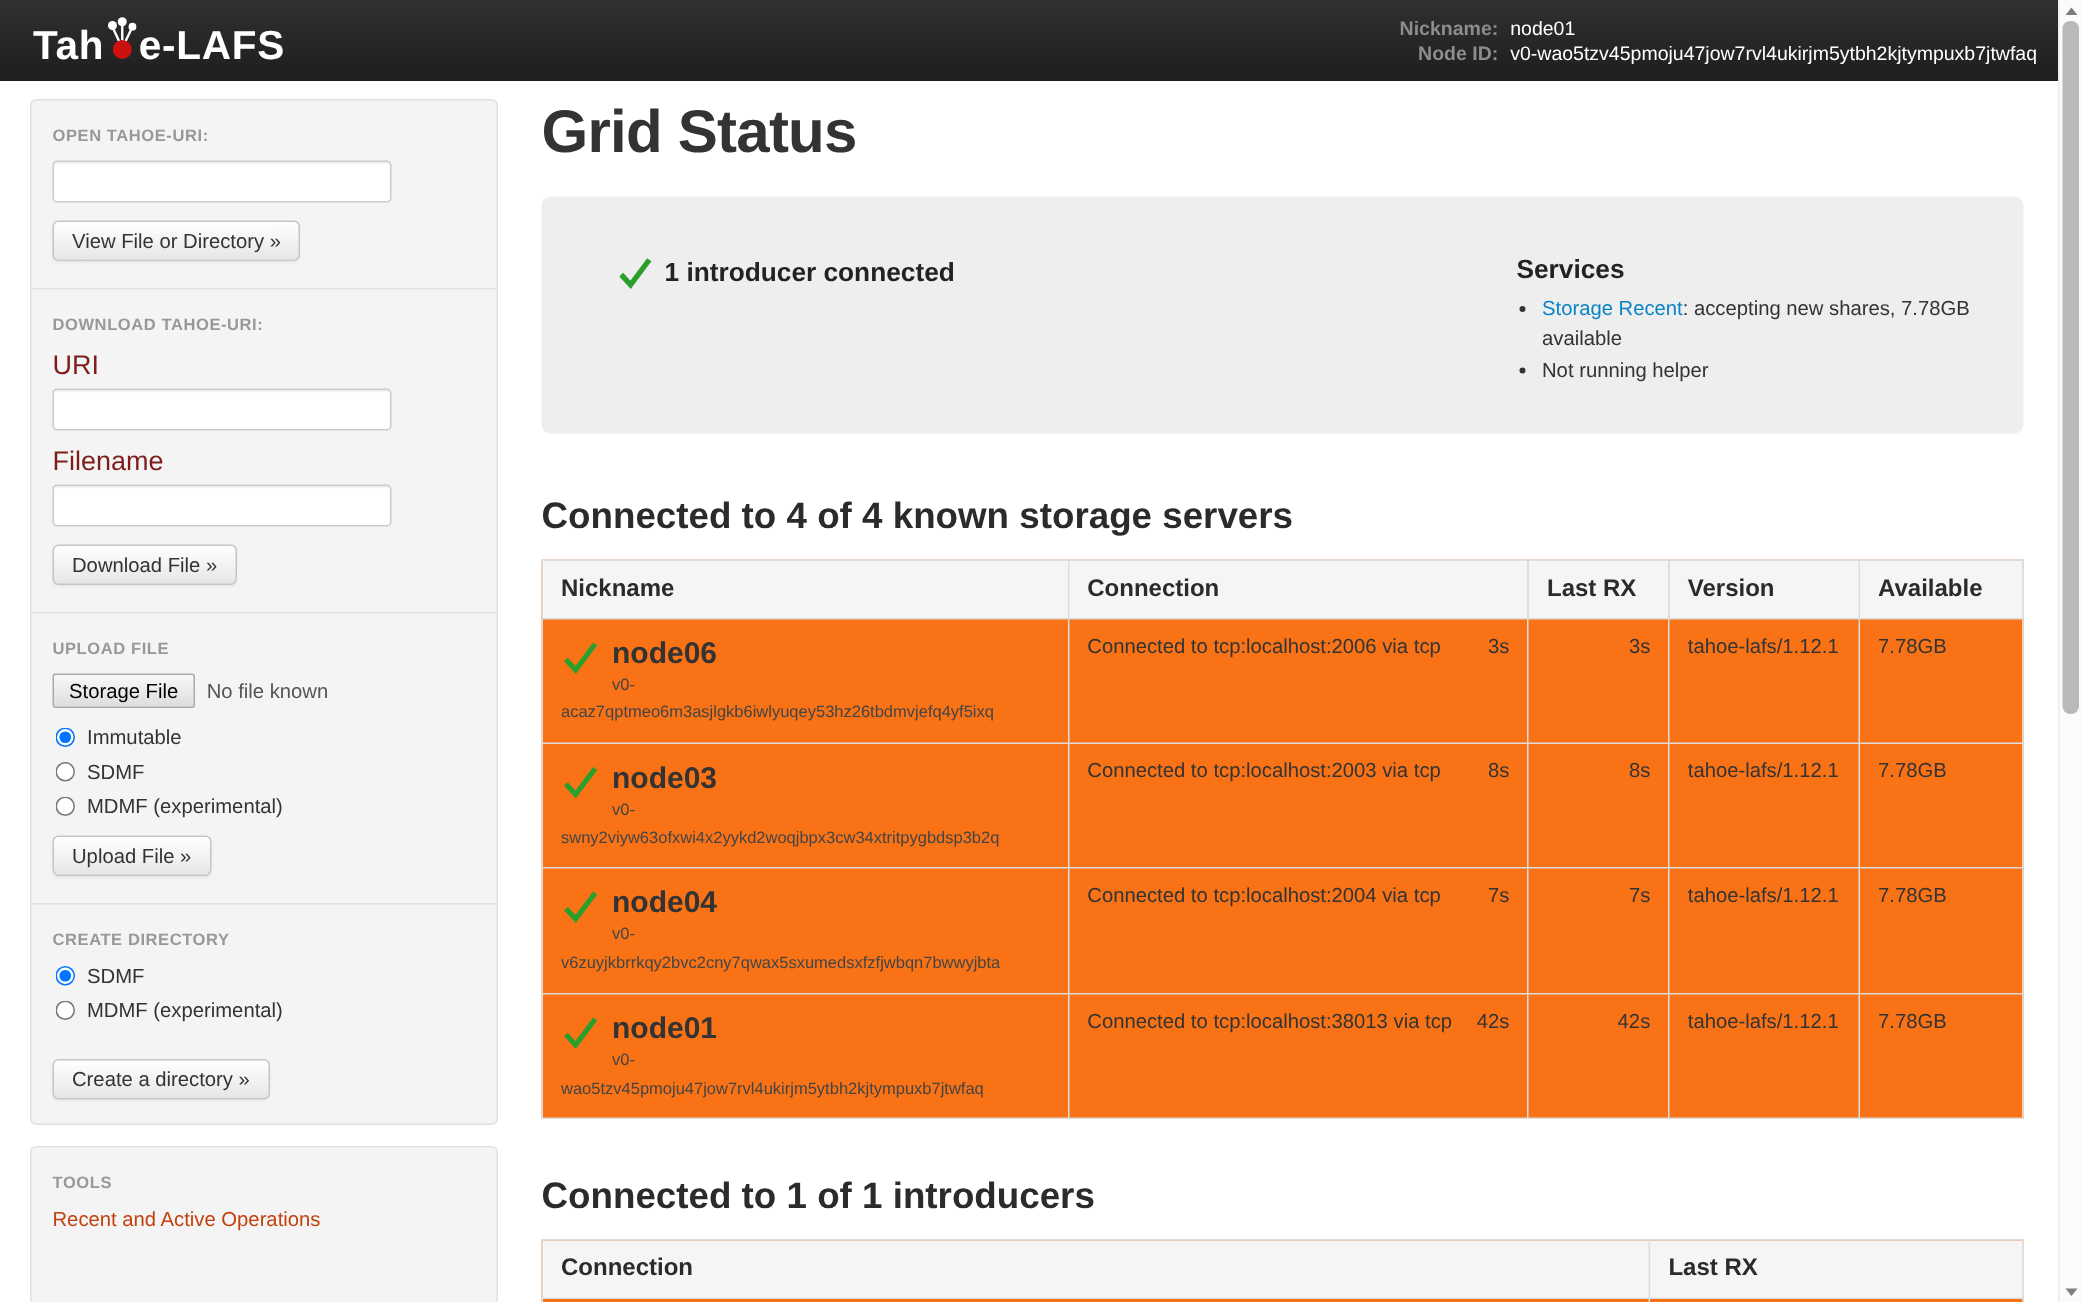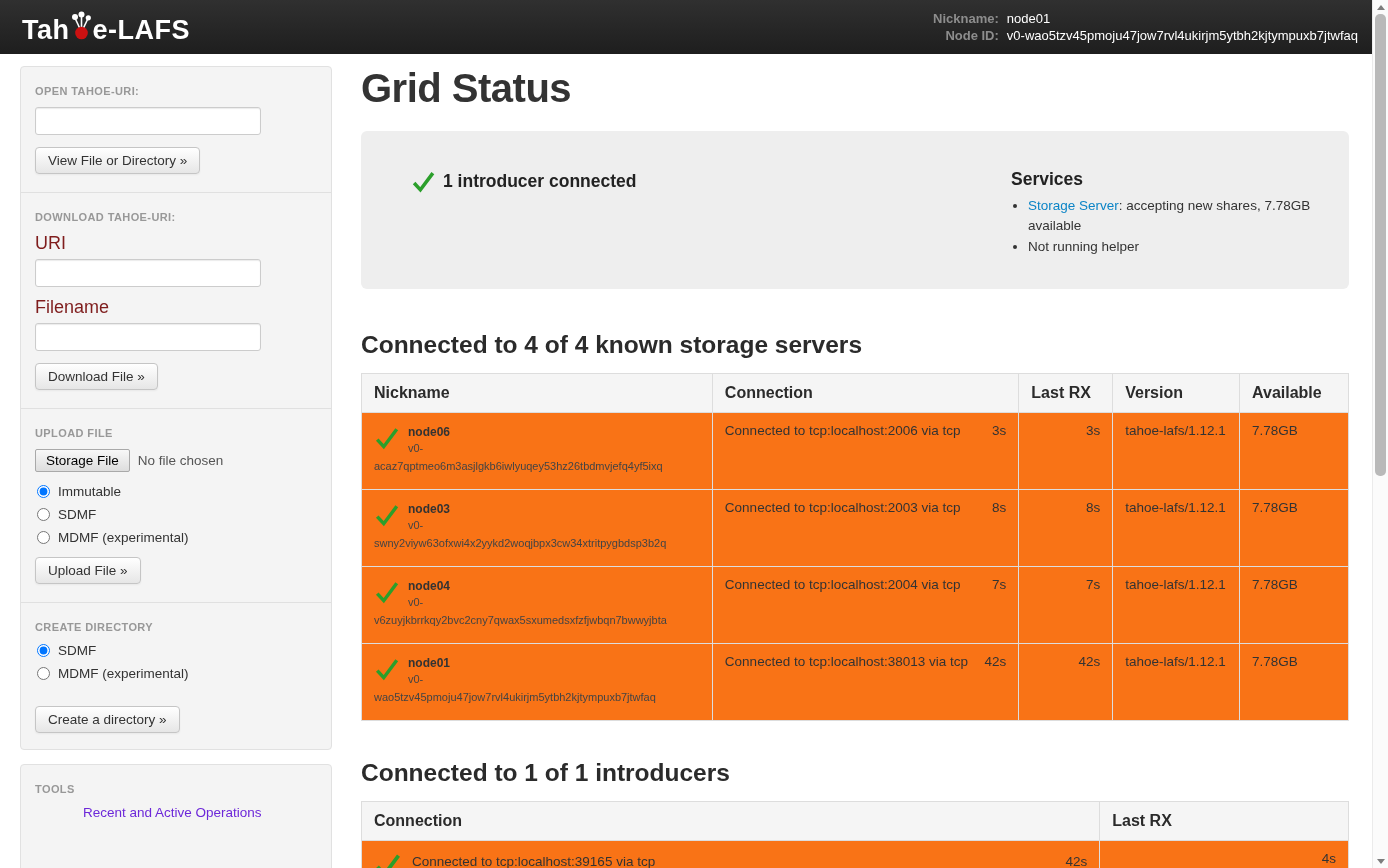--- a/index.html
+++ b/index.html
@@ -62,21 +62,21 @@
   .fld-label { font-size:18px; color:#7f1d1d; margin:10px 0 5px; }
   .radio-row { display:flex; align-items:center; margin:8px 0; font-size:13.5px; }
   .radio-row input { margin:0 8px 0 2px; }
   .file-row { display:flex; align-items:center; margin:4px 0 12px; }
   .file-btn {
     padding:3px 10px; font-size:13.5px; font-family:inherit;
     background:linear-gradient(#f8f8f8,#ddd);
     border:1px solid #a9a9a9; border-radius:2px; cursor:pointer;
   }
   .file-status { margin-left:8px; color:#555; }
-  .tools-link { color:#6d28d9; text-decoration:none; font-size:13.5px;margin-left:48px; }
+  .tools-link { color:#c2410c; text-decoration:none; font-size:13.5px; }
   
   .main { position:absolute; left:361px; top:54px; width:988px; }
   h1.page-title { font-size:40px; margin:12px 0 20px; color:#333; letter-spacing:-.5px; }
   .status-box {
     background:#eee; border-radius:6px;
     padding:38px 20px 30px 24px;
     display:flex;
   }
   .status-left { flex:1; padding-left:26px; }
   .intro-line { display:flex; align-items:center; font-size:17.5px; font-weight:bold; color:#222; }
@@ -100,21 +100,21 @@
     border:1px solid #ddd; vertical-align:top;
     padding:10px 12px; font-size:13.5px;
   }
   .srv-rows td { height:77px; }
   .col-nick { width:351px; }
   .col-conn { width:307px; }
   .col-rx   { width:94px; }
   .col-ver  { width:127px; }
   .col-av   { width:109px; }
   .checkmark { float:left; margin:2px 8px 2px 0; }
-  .nick { font-weight:bold; font-size:12px; padding-top:2px; }
+  .nick { font-weight:bold; font-size:20px; padding-top:2px; }
   .nodeid { font-size:11px; color:#444; line-height:1.7; overflow-wrap:normal; word-wrap:normal; }
   .conn-cell { display:flex; justify-content:space-between; }
   .conn-age { margin-left:10px; white-space:nowrap; }
   td.rx { text-align:right; }
   .icol-conn { width:739px; }
   .icol-rx { width:249px; }
   .intro-row-cell { display:flex; align-items:flex-start; }
   .intro-row-cell .checkmark { float:none; margin:0 10px 0 0; }
   .intro-row-cell .conn-text { flex:1; padding-top:3px; }
   .intro-row-cell .conn-age { padding-top:3px; }
@@ -159,21 +159,21 @@
     <input class="txt-input" type="text" style="">
     <div class="fld-label">Filename</div>
     <input class="txt-input" type="text" style="">
     <div><button class="btn">Download File »</button></div>
 
     <div class="divider"></div>
 
     <div class="sec-label">UPLOAD FILE</div>
     <div class="file-row">
       <button class="file-btn">Storage File</button>
-      <span class="file-status">No file chosen</span>
+      <span class="file-status">No file known</span>
     </div>
     <label class="radio-row">
       <input type="radio" name="upload-format" checked="" style="">
       <span>Immutable</span>
     </label>
     <label class="radio-row">
       <input type="radio" name="upload-format" style="">
       <span>SDMF</span>
     </label>
     <label class="radio-row">
@@ -210,21 +210,21 @@
       <div class="intro-line">
         <svg class="chk" width="25" height="25" viewBox="0 0 24 24">
           <path d="M3 13.5 L9 20 L21 4" stroke="#2b9f2b" stroke-width="3.4" fill="none"></path>
         </svg>
         <span>1 introducer connected</span>
       </div>
     </div>
     <div class="status-right">
       <div class="services-title">Services</div>
       <ul class="services-list">
-        <li><a href="#" class="svc-link">Storage Server</a><span>: accepting new shares, 7.78GB available</span></li>
+        <li><a href="#" class="svc-link">Storage Recent</a><span>: accepting new shares, 7.78GB available</span></li>
         <li><span>Not running helper</span></li>
       </ul>
     </div>
   </div>
 
   <h2 class="sec-heading">Connected to 4 of 4 known storage servers</h2>
 
   <table class="grid">
     <thead>
       <tr>

